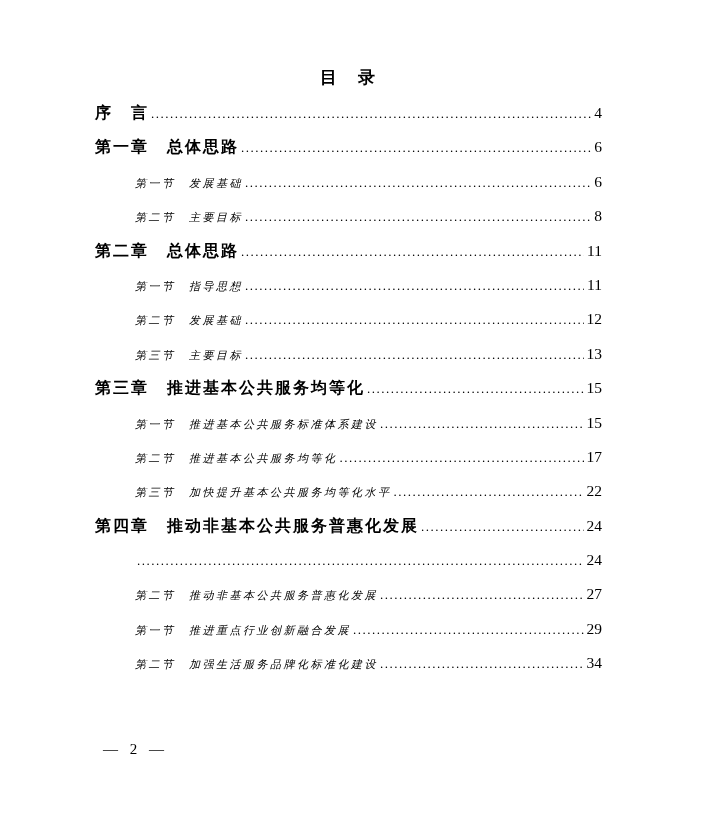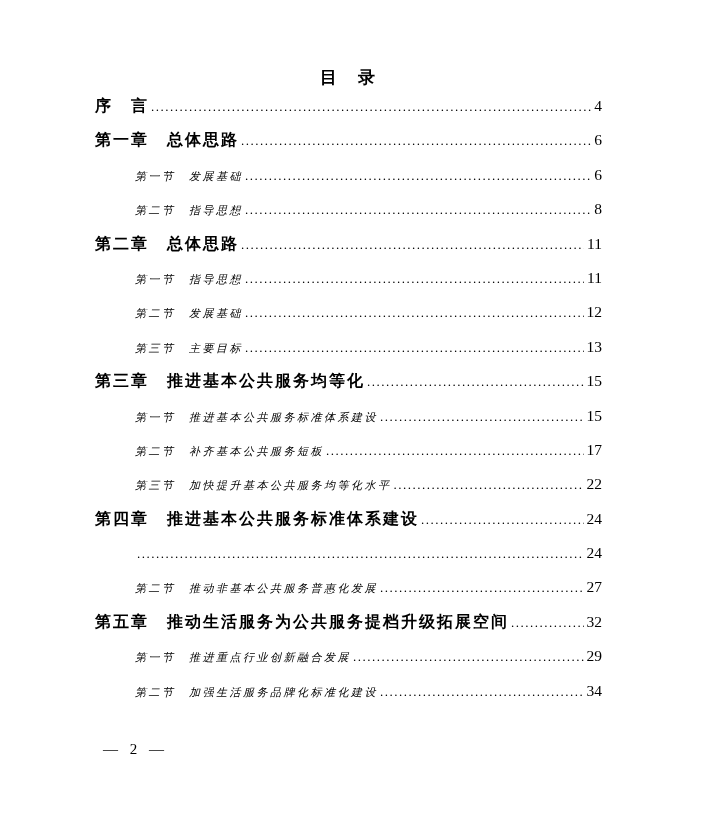--- a/index.html
+++ b/index.html
@@ -23,21 +23,21 @@
     margin: 0;
     text-align: center;
     font-family: "Liberation Sans", "DejaVu Sans", sans-serif;
     font-weight: 700;
     font-size: 17px;
     letter-spacing: 2px;
     color: #000000;
   }
   .toc-list {
     position: absolute;
-    top: 89px;
+    top: 96px;
     left: 95px;
     width: 507px;
   }
   .toc-row {
     display: flex;
     align-items: baseline;
     height: 34.4px;
     line-height: 34.4px;
     white-space: nowrap;
   }
@@ -103,21 +103,21 @@
         <span class="label">第一章　总体思路</span>
         <span class="leader"></span>
         <span class="pagenum">6</span>
       </div>
       <div class="toc-row section">
         <span class="label">第一节　发展基础</span>
         <span class="leader"></span>
         <span class="pagenum">6</span>
       </div>
       <div class="toc-row section">
-        <span class="label">第二节　指导思想</span>
+        <span class="label">第二节　主要目标</span>
         <span class="leader"></span>
         <span class="pagenum">8</span>
       </div>
       <div class="toc-row chapter">
         <span class="label">第二章　总体思路</span>
         <span class="leader"></span>
         <span class="pagenum">11</span>
       </div>
       <div class="toc-row section">
         <span class="label">第一节　指导思想</span>
@@ -138,47 +138,42 @@
         <span class="label">第三章　推进基本公共服务均等化</span>
         <span class="leader"></span>
         <span class="pagenum">15</span>
       </div>
       <div class="toc-row section">
         <span class="label">第一节　推进基本公共服务标准体系建设</span>
         <span class="leader"></span>
         <span class="pagenum">15</span>
       </div>
       <div class="toc-row section">
-        <span class="label">第二节　补齐基本公共服务短板</span>
+        <span class="label">第二节　推进基本公共服务均等化</span>
         <span class="leader"></span>
         <span class="pagenum">17</span>
       </div>
       <div class="toc-row section">
         <span class="label">第三节　加快提升基本公共服务均等化水平</span>
         <span class="leader"></span>
         <span class="pagenum">22</span>
       </div>
       <div class="toc-row chapter">
-        <span class="label">第四章　推进基本公共服务标准体系建设</span>
+        <span class="label">第四章　推动非基本公共服务普惠化发展</span>
         <span class="leader"></span>
         <span class="pagenum">24</span>
       </div>
       <div class="toc-row section">
         <span class="leader"></span>
         <span class="pagenum">24</span>
       </div>
       <div class="toc-row section">
         <span class="label">第二节　推动非基本公共服务普惠化发展</span>
         <span class="leader"></span>
         <span class="pagenum">27</span>
-      </div>
-      <div class="toc-row chapter">
-        <span class="label">第五章　推动生活服务为公共服务提档升级拓展空间</span>
-        <span class="leader"></span>
-        <span class="pagenum">32</span>
       </div>
       <div class="toc-row section">
         <span class="label">第一节　推进重点行业创新融合发展</span>
         <span class="leader"></span>
         <span class="pagenum">29</span>
       </div>
       <div class="toc-row section">
         <span class="label">第二节　加强生活服务品牌化标准化建设</span>
         <span class="leader"></span>
         <span class="pagenum">34</span>

